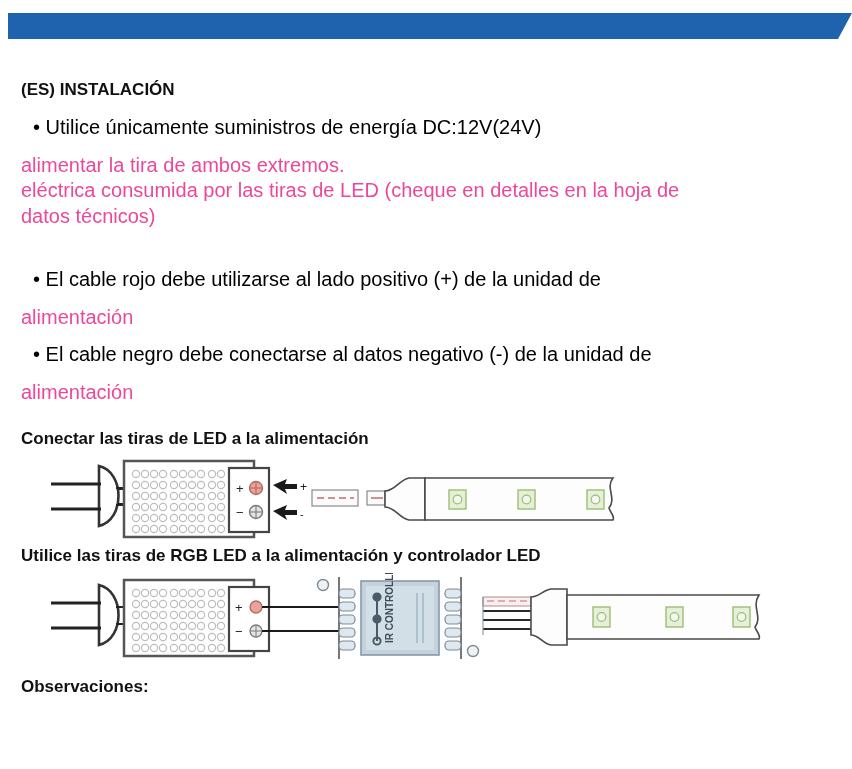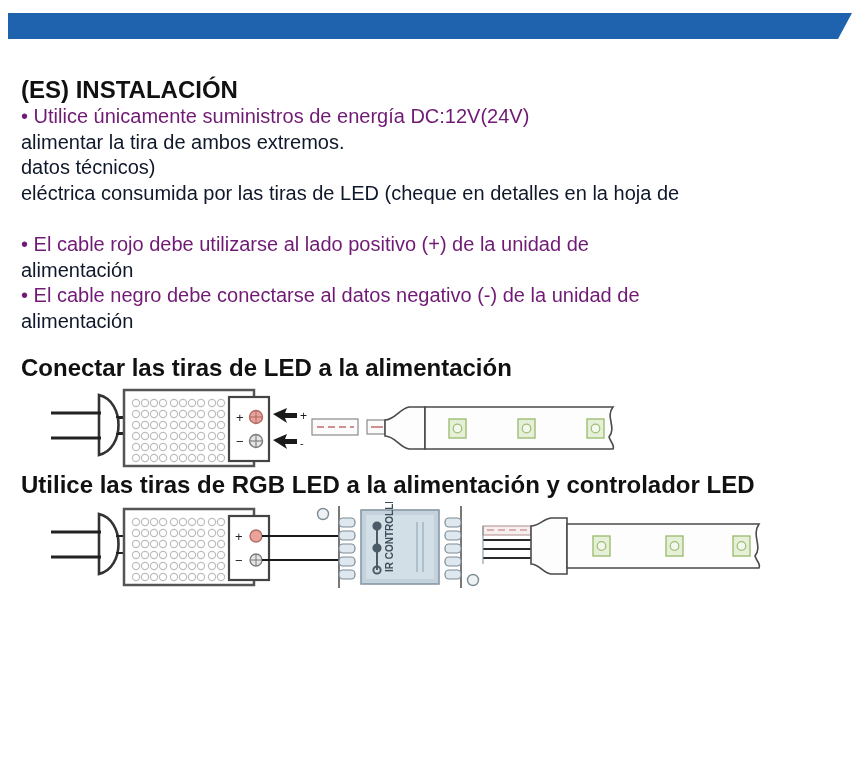--- a/index.html
+++ b/index.html
@@ -29,38 +29,38 @@
 
   
   #content {
     position: absolute;
     left: 21px;
     top: 76px;
     width: 812px;
   }
   .section-heading {
     font-weight: bold;
-    font-size: 24px;
+    font-size: 17px;
     line-height: 27px;
     letter-spacing: 0px;
     margin: 0 0 1px 0;
     color: #111111;
   }
   .bullet-line {
     font-size: 20px;
     line-height: 25.5px;
-    margin: 0;
-    color: #701a75;
+    margin: 12px;
+    color: #000000;
     white-space: pre-wrap;
   }
   .cont-line {
     font-size: 20px;
     line-height: 25.5px;
     margin: 0;
-    color: #0f172a;
+    color: #ec4899;
   }
   .gap-lg { height: 26px; }
   .gap-md { height: 20px; }
   .gap-sm { height: 10px; }
 
   
   .figure {
     position: relative;
     width: 812px;
   }
@@ -76,22 +76,22 @@
   <svg width="844" height="26" viewBox="0 0 844 26" xmlns="http://www.w3.org/2000/svg">
     <polygon points="0,0 844,0 830,26 0,26" fill="#1f62ae"></polygon>
   </svg>
 </div>
 
 <div id="content">
 
   <h1 class="section-heading">(ES) INSTALACIÓN</h1>
   <p class="bullet-line">• Utilice únicamente suministros de energía DC:12V(24V)</p>
   <p class="cont-line">alimentar la tira de ambos extremos.</p>
+  <p class="cont-line">eléctrica consumida por las tiras de LED (cheque en detalles en la hoja de</p>
   <p class="cont-line">datos técnicos)</p>
-  <p class="cont-line">eléctrica consumida por las tiras de LED (cheque en detalles en la hoja de</p>
 
   <div class="gap-lg"></div>
 
   <p class="bullet-line">• El cable rojo debe utilizarse al lado positivo (+) de la unidad de</p>
   <p class="cont-line">alimentación</p>
   <p class="bullet-line">• El cable negro debe conectarse al datos negativo (-) de la unidad de</p>
   <p class="cont-line">alimentación</p>
 
   <div class="gap-md"></div>
 
@@ -397,14 +397,15 @@
           <circle cx="653.5" cy="44" r="4.3" fill="#f3f8ec" stroke="#9dbd74" stroke-width="1.2"></circle>
           <rect x="712" y="34" width="17" height="20" fill="#e6f0d8" stroke="#9dbd74" stroke-width="1.4"></rect>
           <circle cx="720.5" cy="44" r="4.3" fill="#f3f8ec" stroke="#9dbd74" stroke-width="1.2"></circle>
         </g>
       </g>
     </svg>
   </div>
 
   <div class="gap-sm"></div>
 
+  <h2 class="section-heading">Observaciones:</h2>
 
 </div>
 
 </body></html>

